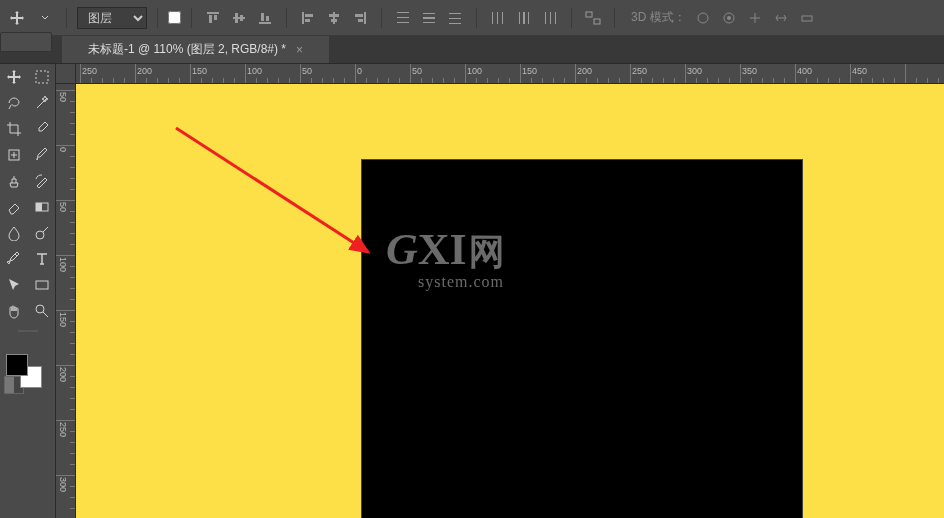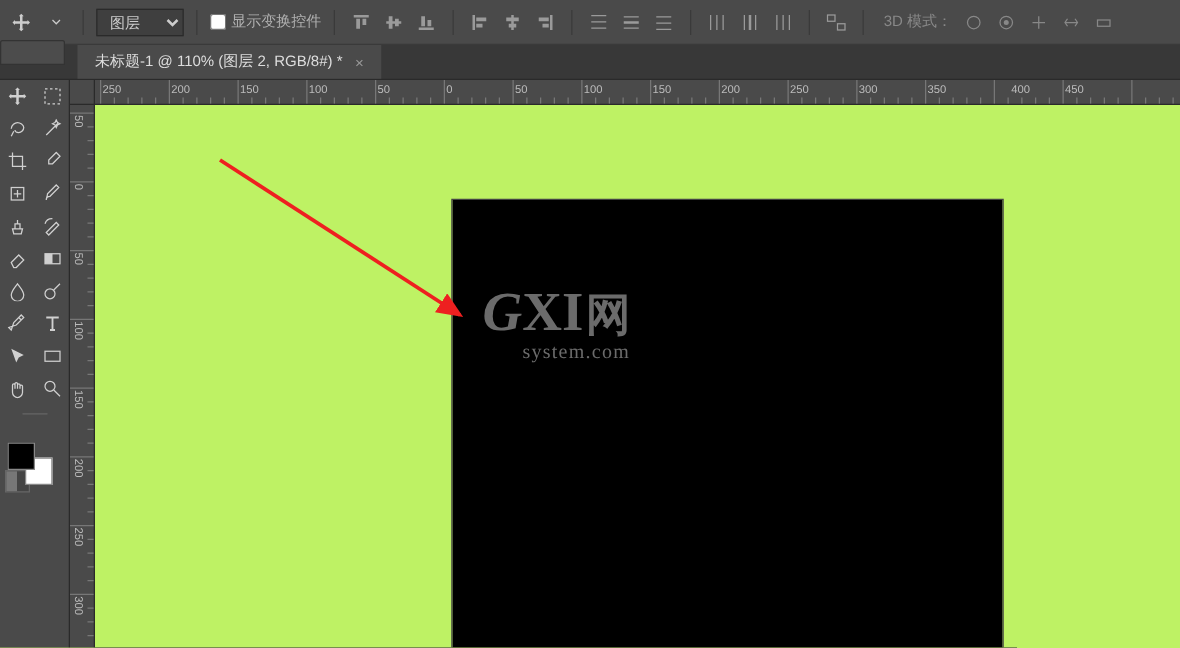--- a/index.html
+++ b/index.html
@@ -61,21 +61,21 @@
       height: 28px;
       background: #383838;
       display: flex;
       align-items: center;
       padding-left: 62px;
       border-bottom: 1px solid #2a2a2a;
     }
     .tab {
       height: 100%;
       background: #4a4a4a;
-      padding: 0 14px;
+      padding: 0 26px;
       display: flex; align-items: center; gap: 8px;
       font-size: 12px;
       color: #ddd;
       justify-content: center;
     }
     .tab .close {
       color: #999; font-size: 12px; margin-left: 2px;
     }
 
     
@@ -177,21 +177,21 @@
       width: 20px; height: 20px;
       background: #4a4a4a;
       z-index: 5;
       border-right: 1px solid #2a2a2a;
       border-bottom: 1px solid #2a2a2a;
     }
 
     .canvas-viewport {
       position: absolute;
       top: 20px; left: 0; right: 0; bottom: 0;
-      background: #bef264;
+      background: #fde047;
     }
     .canvas {
       position: absolute;
       top: 76px; left: 286px;
       width: 440px; height: 400px;
       background: #000;
       outline: 1px solid #444;
     }
     .watermark {
       position: absolute;
@@ -240,21 +240,20 @@
         <path d="M1 2l3 3 3-3" fill="none" stroke="#ccc"></path>
       </svg>
   </div>
   <div class="sep"></div>
   <select>
     <option>图层</option>
   </select>
   <div class="sep"></div>
   <label class="checkbox-wrap">
     <input type="checkbox" style="">
-    <span>显示变换控件</span>
   </label>
   <div class="sep"></div>
   <div class="align-group">
     <div class="align-btn">
         <svg width="14" height="14">
           <rect x="1" y="1" width="12" height="2" fill="#9a9a9a"></rect>
           <rect x="3" y="4" width="3" height="8" fill="#9a9a9a"></rect>
           <rect x="8" y="4" width="3" height="5" fill="#9a9a9a"></rect>
         </svg>
       </div>
@@ -638,21 +637,21 @@
         <div class="tick tick-minor" style="left: 631px;"></div>
         <div class="tick tick-minor" style="left: 642px;"></div>
         <div class="tick tick-minor" style="left: 653px;"></div>
         <div class="tick" style="left: 664px;"></div>
         <div class="label" style="left: 666px;">350</div>
         <div class="tick tick-minor" style="left: 675px;"></div>
         <div class="tick tick-minor" style="left: 686px;"></div>
         <div class="tick tick-minor" style="left: 697px;"></div>
         <div class="tick tick-minor" style="left: 708px;"></div>
         <div class="tick" style="left: 719px;"></div>
-        <div class="label" style="left: 721px; padding-left: 12px;">400</div>
+        <div class="label" style="left: 721px;">400</div>
         <div class="tick tick-minor" style="left: 730px;"></div>
         <div class="tick tick-minor" style="left: 741px;"></div>
         <div class="tick tick-minor" style="left: 752px;"></div>
         <div class="tick tick-minor" style="left: 763px;"></div>
         <div class="tick" style="left: 774px;"></div>
         <div class="label" style="left: 776px;">450</div>
         <div class="tick tick-minor" style="left: 785px;"></div>
         <div class="tick tick-minor" style="left: 796px;"></div>
         <div class="tick tick-minor" style="left: 807px;"></div>
         <div class="tick tick-minor" style="left: 818px;"></div>

